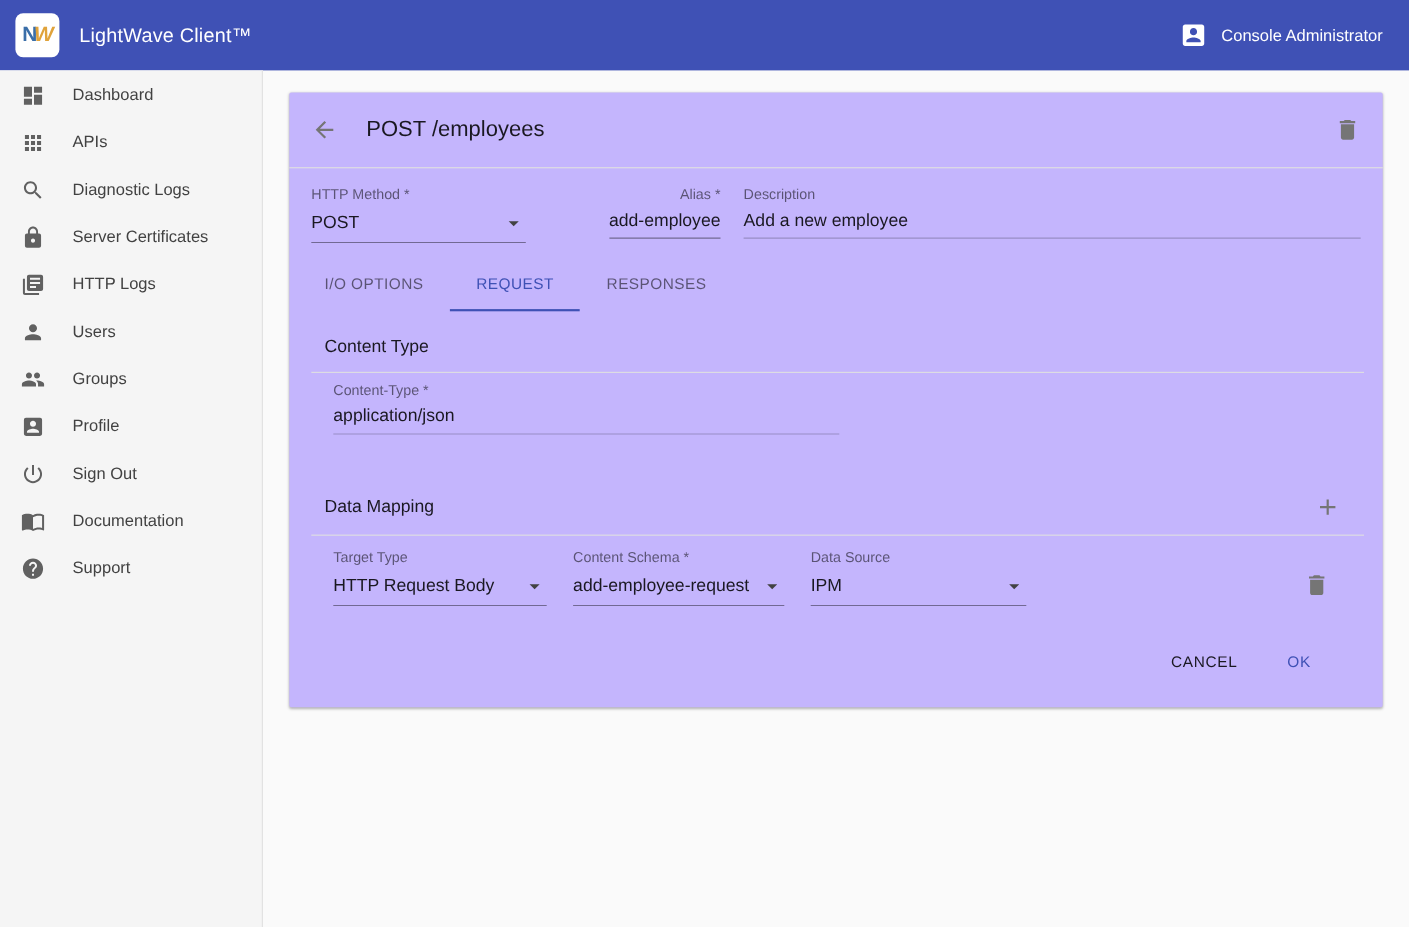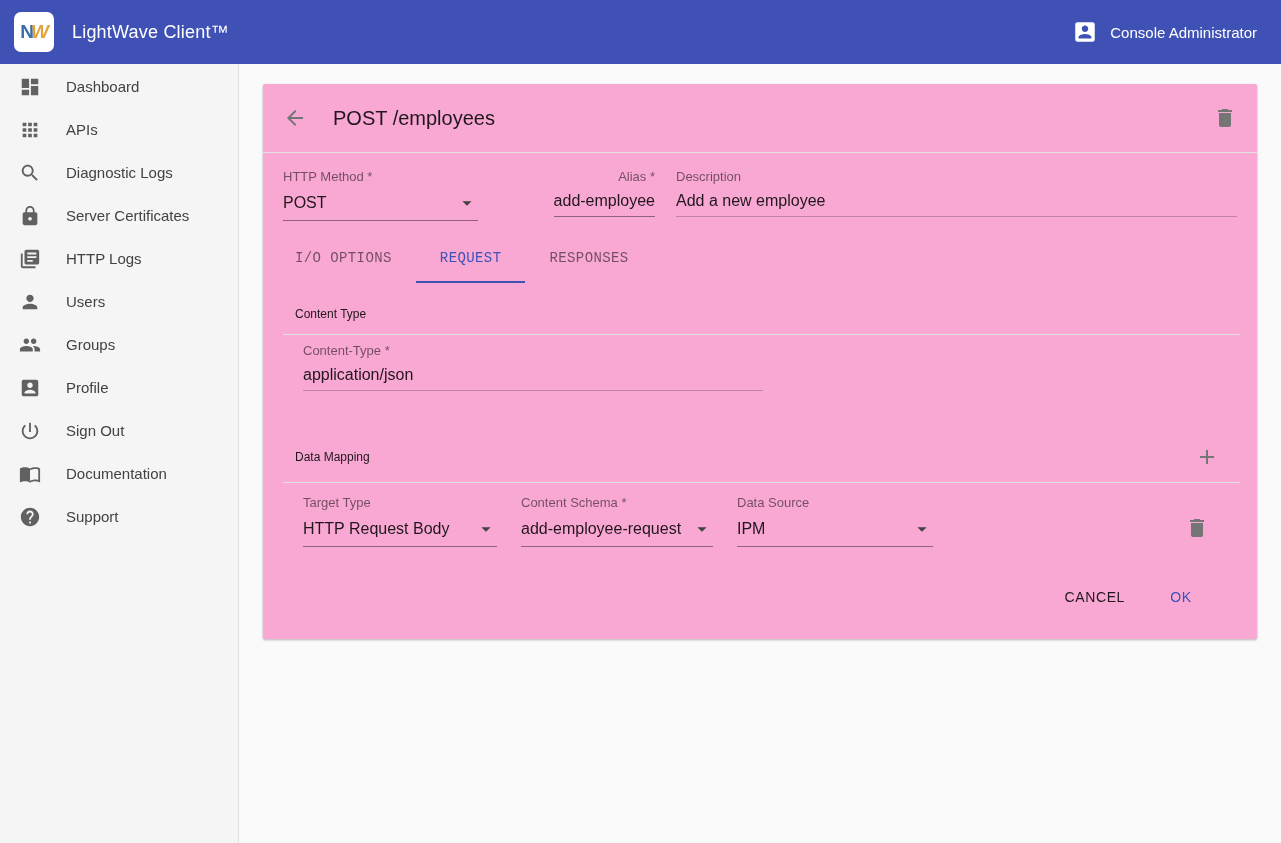--- a/index.html
+++ b/index.html
@@ -38,21 +38,21 @@
     height:43px; display:flex; align-items:center;
     padding-left:19px; cursor:pointer; color:#424242; font-size:15px;
   }
   .nav-item svg { width:22px; height:22px; fill:#616161; flex:0 0 22px; }
   .nav-label { margin-left:25px; white-space:nowrap; }
 
   .main { flex:1; overflow:auto; }
 
   
   .card {
-    margin:20px 24px 0 24px; background:#f9a8d4; border-radius:2px;
+    margin:20px 24px 0 24px; background:#c4b5fd; border-radius:2px;
     box-shadow:0 1px 3px rgba(0,0,0,.18), 0 1px 2px rgba(0,0,0,.12);
     padding-bottom:18px;
   }
   .card-header { height:68px; display:flex; align-items:center; padding:0 20px; }
   .icon-btn { width:24px; height:24px; fill:#757575; cursor:pointer; flex:0 0 24px; }
   .card-title { font-size:20px; color:rgba(0,0,0,.87); margin-left:26px; }
   .spacer { flex:1; }
   .divider { height:1px; background:#e0e0e0; }
   .divider.inset { margin:0 17px 0 20px; }
 
@@ -71,27 +71,27 @@
 
   .w-method { width:195px; margin-right:45px; }
   .w-alias  { width:132px; margin-right:21px;align-items:flex-end; }
   .w-desc   { flex:1; }
 
   
   .tabs { display:flex; margin:14px 0 0 8px; }
   .tab {
     height:48px; display:flex; align-items:center; padding:0 24px;
     font-size:14px; font-weight:500; letter-spacing:.4px;
-    color:rgba(0,0,0,.54); border-bottom:2px solid transparent; cursor:pointer;font-family:Liberation Mono, monospace;
+    color:rgba(0,0,0,.54); border-bottom:2px solid transparent; cursor:pointer;
   }
   .tab.active { color:#3f51b5; border-bottom-color:#3f51b5; }
 
   
   .section-heading {
-    font-size:12px; color:rgba(0,0,0,.87);
+    font-size:16px; color:rgba(0,0,0,.87);
     margin:24px 38px 13px 32px;
     display:flex; align-items:center; justify-content:space-between;
   }
   .ct-field { margin:8px 0 0 40px; width:460px; }
   .mapping-row { display:flex; align-items:center; padding:12px 48px 0 40px; }
   .w-target { width:194px; margin-right:24px; }
   .w-schema { width:192px; margin-right:24px; }
   .w-source { width:196px; }
   .mapping-row .icon-btn { margin-left:auto; align-self:center; margin-top:14px; }
   .dm-gap { height:30px; }

